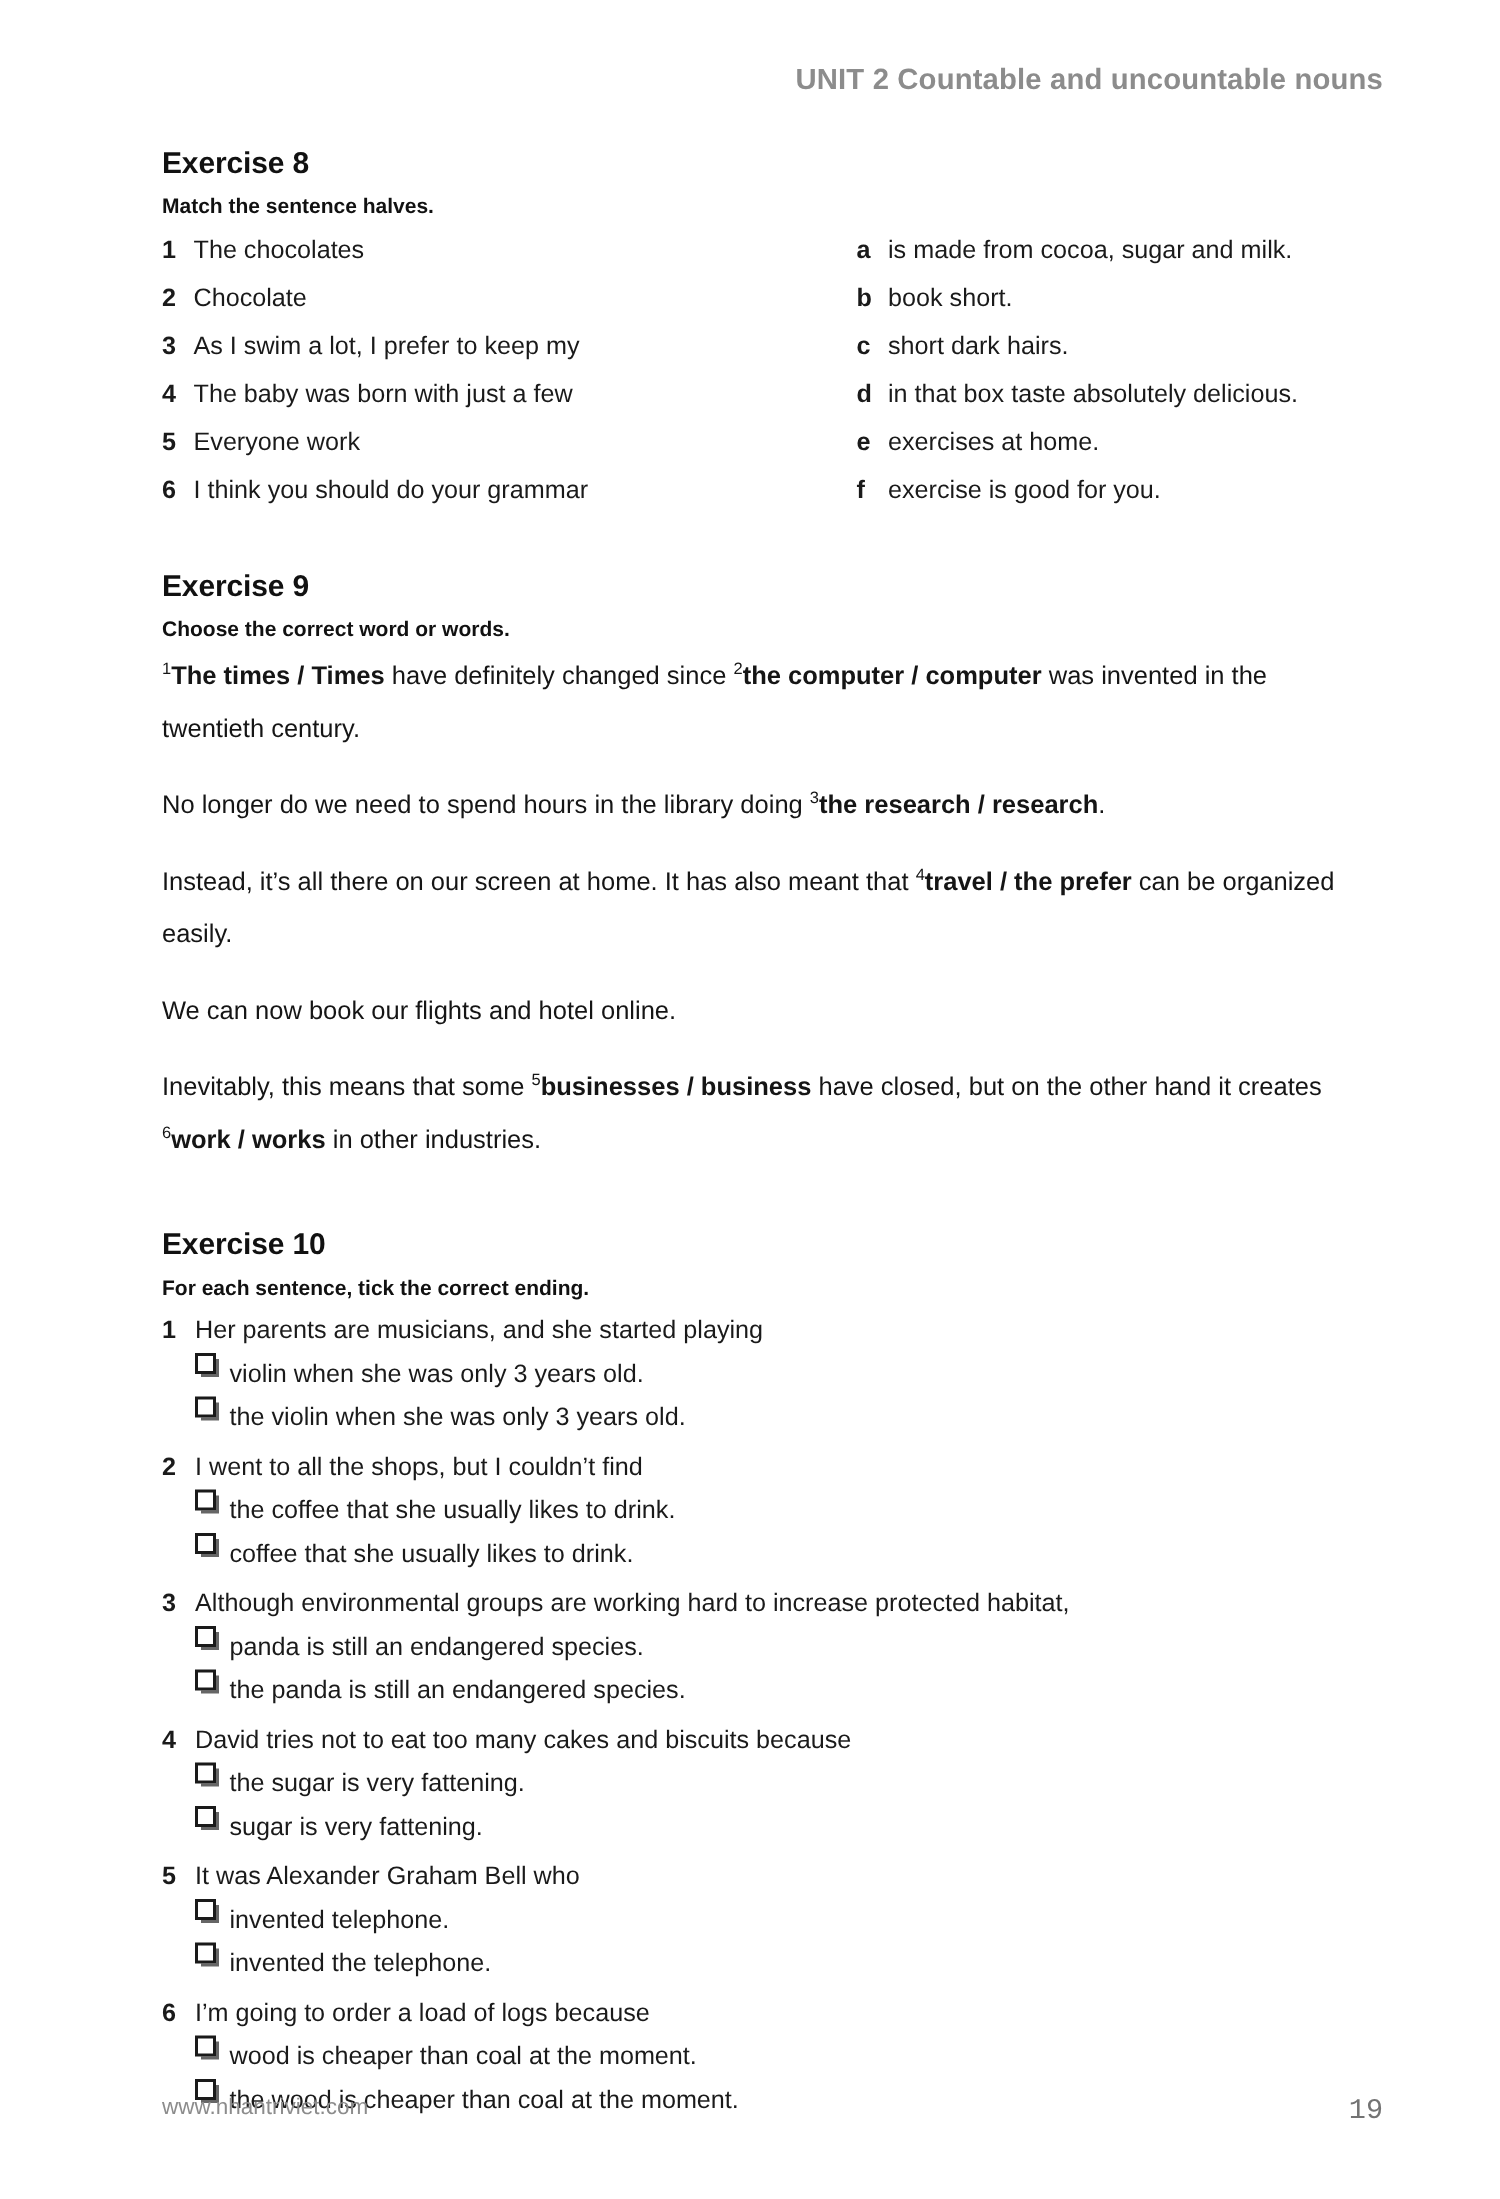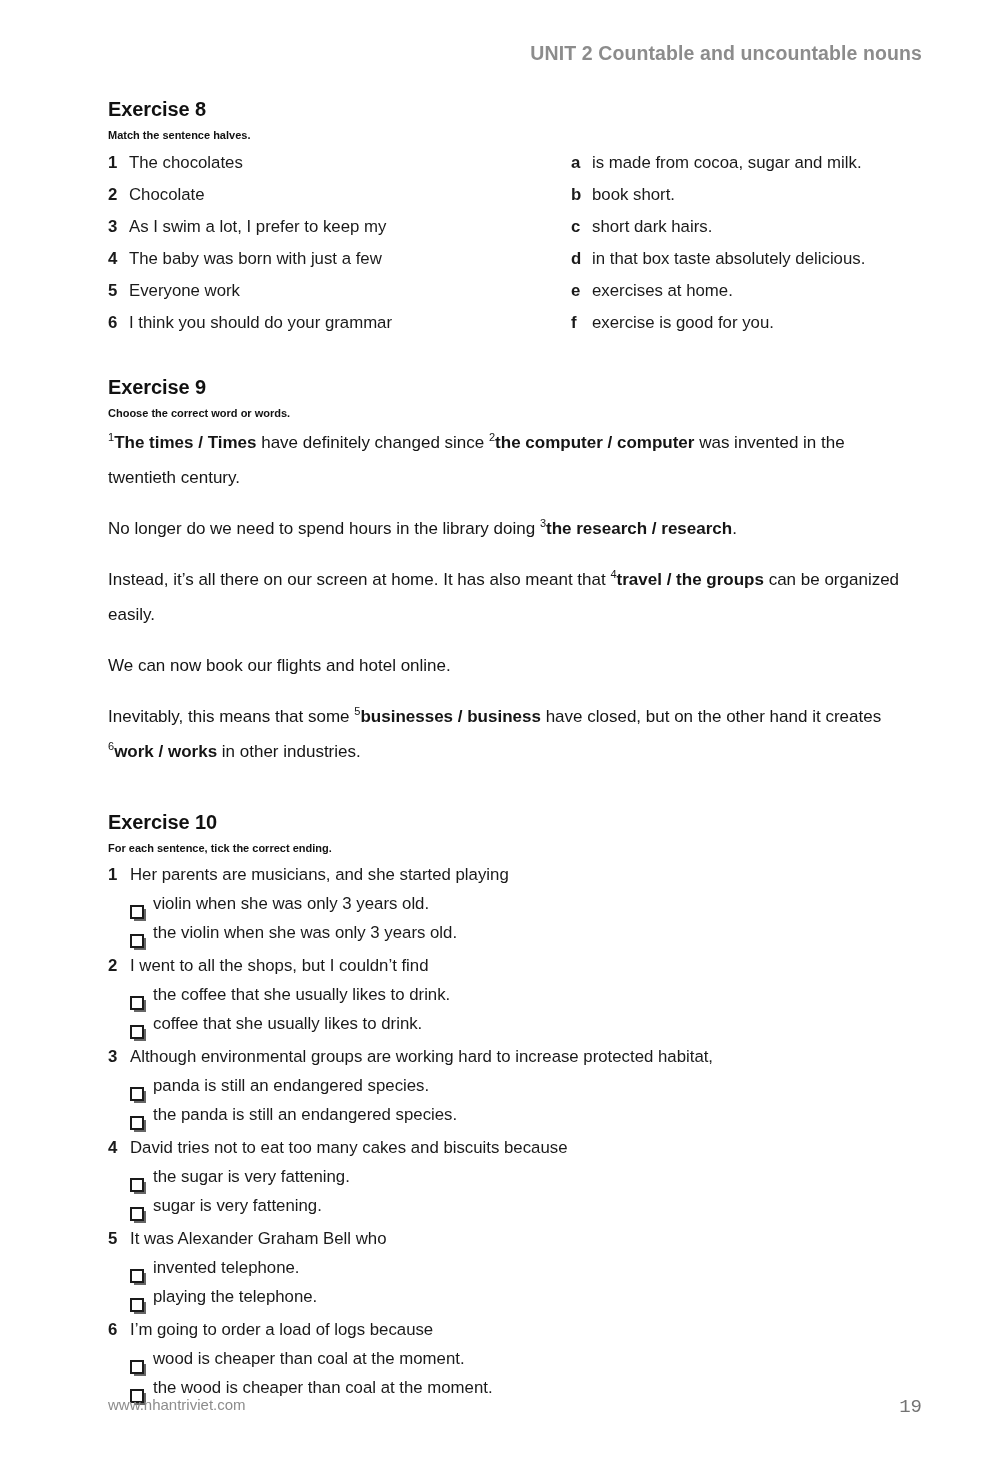--- a/index.html
+++ b/index.html
@@ -44,21 +44,21 @@
 
   
   .ex-title {
     font-size: 20px;
     font-weight: 700;
     letter-spacing: -0.1px;
     color: #111;
     margin: 0 0 8px 0;
   }
   .ex-instruction {
-    font-size: 11px;
+    font-size: 14px;
     font-weight: 700;
     color: #111;
     margin: 0 0 6px 0;
   }
 
   
   .match-wrap {
     position: relative;
     display: flex;
     gap: 0;
@@ -115,21 +115,21 @@
   }
   .q-num {
     font-weight: 700;
     width: 22px;
     flex: 0 0 22px;
   }
   .q-stem-text { font-weight: 400; }
 
   .q-option {
     display: flex;
-    align-items: flex-end;
+    align-items: flex-start;
     font-size: 16.8px;
     line-height: 29px;
     margin-left: 22px;
     white-space: nowrap;
   }
   .checkbox {
     flex: 0 0 auto;
     width: 14px;
     height: 14px;
     border: 2px solid #1a1a1a;
@@ -238,21 +238,21 @@
 
     <div class="gap-ex9"></div>
 
     <section>
       <h2 class="ex-title">Exercise 9</h2>
       <p class="ex-instruction">Choose the correct word or words.</p>
 
       <div>
         <p class="para"><sup>1</sup><b>The times / Times</b><span> have definitely changed since </span><sup>2</sup><b>the computer / computer</b><span> was invented in the twentieth century.</span></p>
         <p class="para"><span>No longer do we need to spend hours in the library doing </span><sup>3</sup><b>the research / research</b><span>.</span></p>
-        <p class="para"><span>Instead, it’s all there on our screen at home. It has also meant that </span><sup>4</sup><b>travel / the groups</b><span> can be organized easily.</span></p>
+        <p class="para"><span>Instead, it’s all there on our screen at home. It has also meant that </span><sup>4</sup><b>travel / the prefer</b><span> can be organized easily.</span></p>
         <p class="para"><span>We can now book our flights and hotel online.</span></p>
         <p class="para"><span>Inevitably, this means that some </span><sup>5</sup><b>businesses / business</b><span> have closed, but on the other hand it creates </span><sup>6</sup><b>work / works</b><span> in other industries.</span></p>
       </div>
     </section>
 
     <div class="gap-ex10"></div>
 
     <section>
       <h2 class="ex-title">Exercise 10</h2>
       <p class="ex-instruction">For each sentence, tick the correct ending.</p>
@@ -323,21 +323,21 @@
           <div class="q-stem">
             <span class="q-num">5</span>
             <span class="q-stem-text">It was Alexander Graham Bell who</span>
           </div>
           <div class="q-option">
             <span class="checkbox"></span>
             <span class="q-option-text">invented telephone.</span>
           </div>
           <div class="q-option">
             <span class="checkbox"></span>
-            <span class="q-option-text">playing the telephone.</span>
+            <span class="q-option-text">invented the telephone.</span>
           </div>
         </div>
 
         <div class="q-item">
           <div class="q-stem">
             <span class="q-num">6</span>
             <span class="q-stem-text">I’m going to order a load of logs because</span>
           </div>
           <div class="q-option">
             <span class="checkbox"></span>

